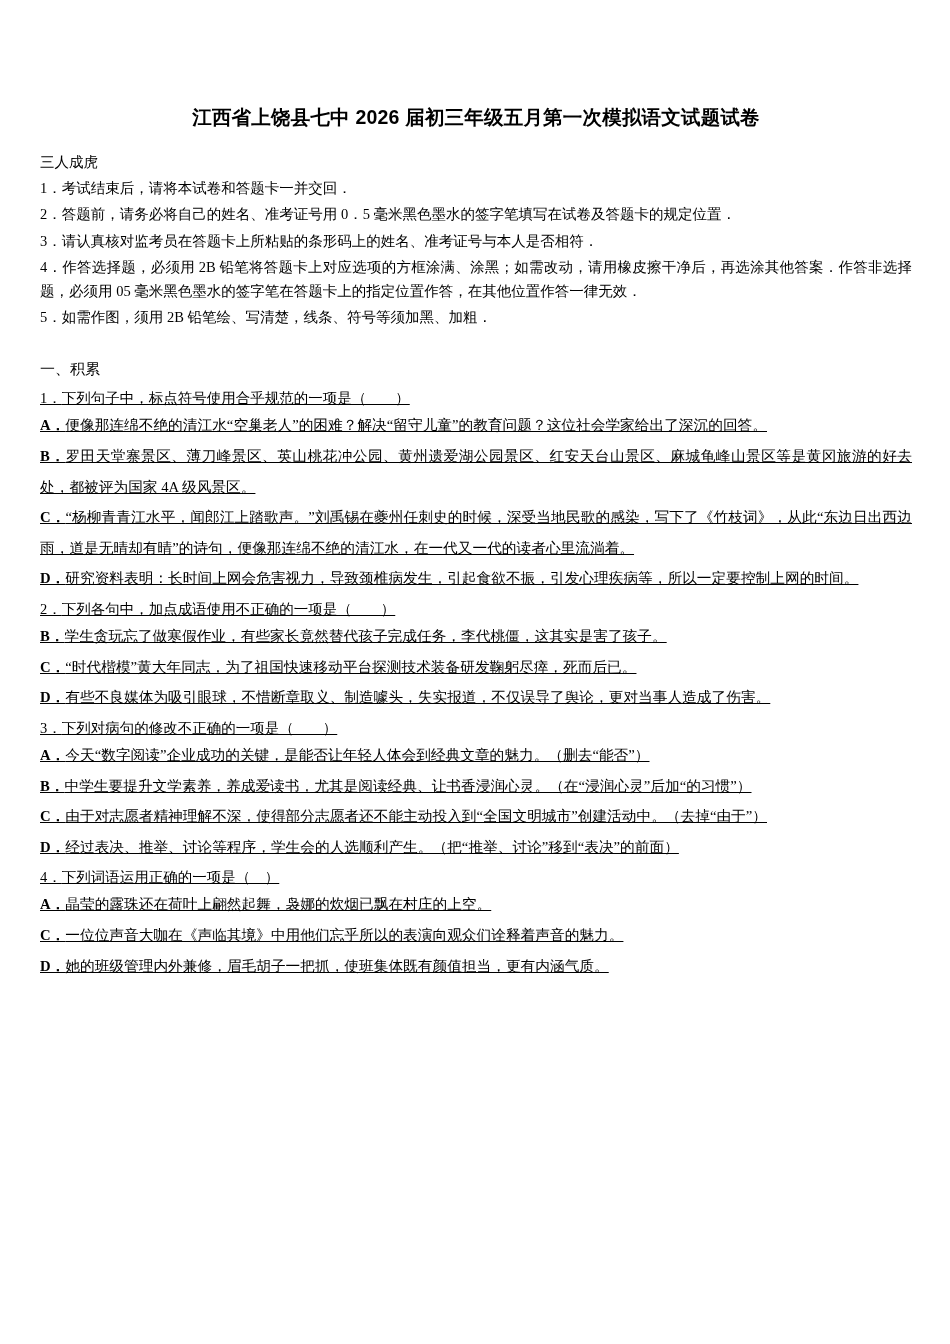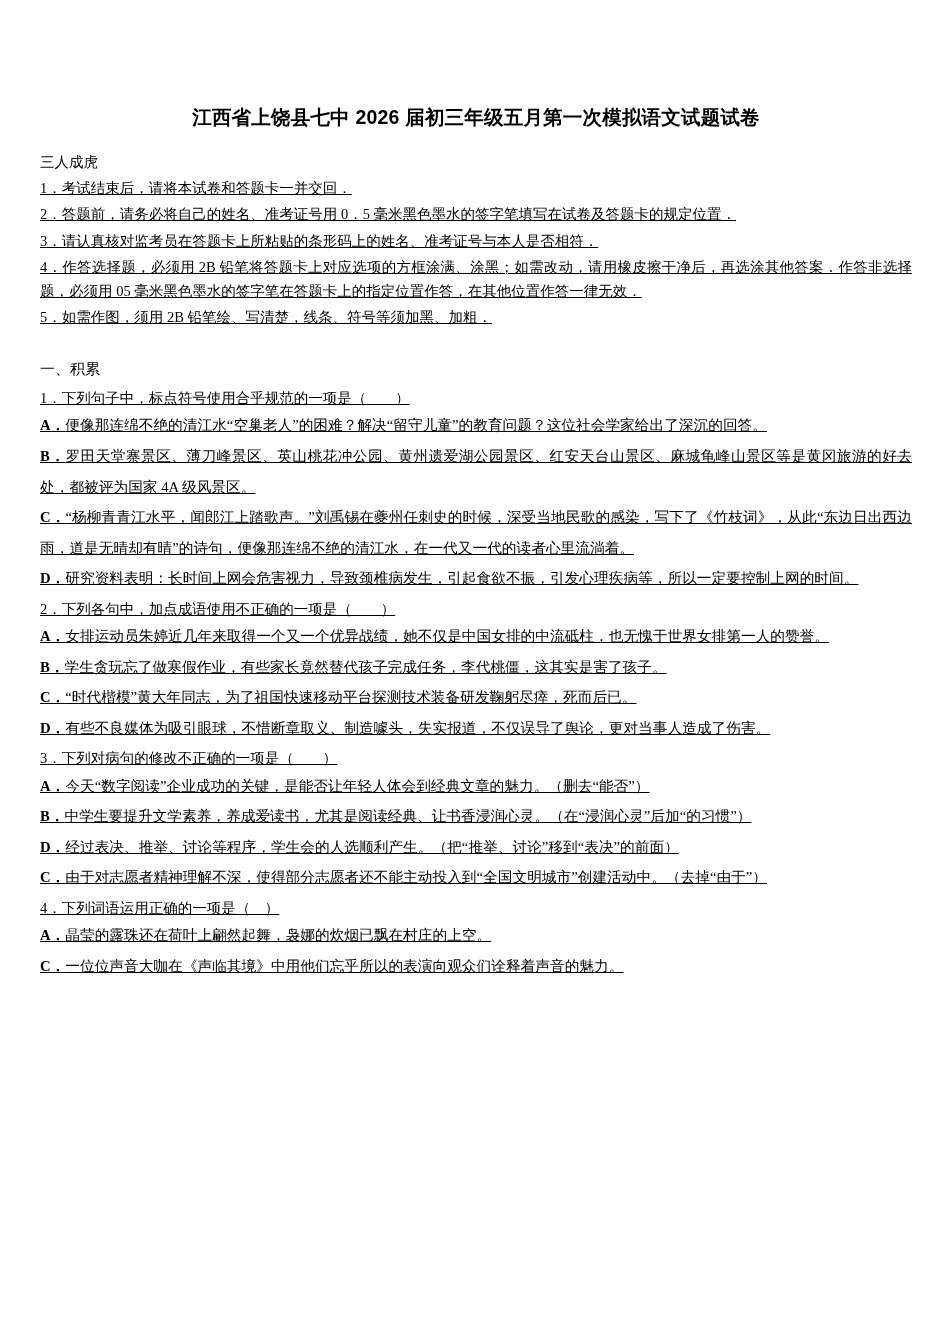--- a/index.html
+++ b/index.html
@@ -46,21 +46,20 @@
     padding-top: 21px;
     line-height: 1.55;
   }
   .notice-item {
     font-size: 14.5px;
     line-height: 1.62;
     margin: 0;
     padding-top: 3px;
     text-align: justify;
     text-justify: inter-character;
-    text-decoration: underline;
   }
 
   
   .section-head {
     font-size: 15px;
     font-weight: normal;
     margin: 0;
     padding-top: 28px;
     line-height: 1.5;
   }
@@ -123,32 +122,31 @@
       <div class="question">
         <p class="q-stem"><span class="q-num">1．</span><span>下列句子中，标点符号使用合乎规范的一项是（　　）</span></p>
         <p class="option"><span class="opt-letter">A．</span><span>便像那连绵不绝的清江水“空巢老人”的困难？解决“留守儿童”的教育问题？这位社会学家给出了深沉的回答。</span></p>
         <p class="option"><span class="opt-letter">B．</span><span>罗田天堂寨景区、薄刀峰景区、英山桃花冲公园、黄州遗爱湖公园景区、红安天台山景区、麻城龟峰山景区等是黄冈旅游的好去处，都被评为国家 4A 级风景区。</span></p>
         <p class="option"><span class="opt-letter">C．</span><span>“杨柳青青江水平，闻郎江上踏歌声。”刘禹锡在夔州任刺史的时候，深受当地民歌的感染，写下了《竹枝词》，从此“东边日出西边雨，道是无晴却有晴”的诗句，便像那连绵不绝的清江水，在一代又一代的读者心里流淌着。</span></p>
         <p class="option"><span class="opt-letter">D．</span><span>研究资料表明：长时间上网会危害视力，导致颈椎病发生，引起食欲不振，引发心理疾病等，所以一定要控制上网的时间。</span></p>
       </div>
 
       <div class="question q-block-gap">
         <p class="q-stem"><span class="q-num">2．</span><span>下列各句中，加点成语使用不正确的一项是（　　）</span></p>
-        <p class="option"><span class="opt-letter">A．</span><span>女排运动员朱婷近几年来取得一个又一个优异战绩，她不仅是中国女排的中流砥柱，也无愧于世界女排第一人的赞誉。</span></p>
         <p class="option"><span class="opt-letter">B．</span><span>学生贪玩忘了做寒假作业，有些家长竟然替代孩子完成任务，李代桃僵，这其实是害了孩子。</span></p>
         <p class="option"><span class="opt-letter">C．</span><span>“时代楷模”黄大年同志，为了祖国快速移动平台探测技术装备研发鞠躬尽瘁，死而后已。</span></p>
         <p class="option"><span class="opt-letter">D．</span><span>有些不良媒体为吸引眼球，不惜断章取义、制造噱头，失实报道，不仅误导了舆论，更对当事人造成了伤害。</span></p>
       </div>
 
       <div class="question q-block-gap">
         <p class="q-stem"><span class="q-num">3．</span><span>下列对病句的修改不正确的一项是（　　）</span></p>
         <p class="option"><span class="opt-letter">A．</span><span>今天“数字阅读”企业成功的关键，是能否让年轻人体会到经典文章的魅力。（删去“能否”）</span></p>
         <p class="option"><span class="opt-letter">B．</span><span>中学生要提升文学素养，养成爱读书，尤其是阅读经典、让书香浸润心灵。（在“浸润心灵”后加“的习惯”）</span></p>
+        <p class="option"><span class="opt-letter">C．</span><span>由于对志愿者精神理解不深，使得部分志愿者还不能主动投入到“全国文明城市”创建活动中。（去掉“由于”）</span></p>
         <p class="option"><span class="opt-letter">D．</span><span>经过表决、推举、讨论等程序，学生会的人选顺利产生。（把“推举、讨论”移到“表决”的前面）</span></p>
-        <p class="option"><span class="opt-letter">C．</span><span>由于对志愿者精神理解不深，使得部分志愿者还不能主动投入到“全国文明城市”创建活动中。（去掉“由于”）</span></p>
       </div>
 
       <div class="question q-block-gap">
         <p class="q-stem"><span class="q-num">4．</span><span>下列词语运用正确的一项是（　）</span></p>
         <p class="option"><span class="opt-letter">A．</span><span>晶莹的露珠还在荷叶上翩然起舞，袅娜的炊烟已飘在村庄的上空。</span></p>
         <p class="option"><span class="opt-letter">C．</span><span>一位位声音大咖在《声临其境》中用他们忘乎所以的表演向观众们诠释着声音的魅力。</span></p>
         <p class="option"><span class="opt-letter">D．</span><span>她的班级管理内外兼修，眉毛胡子一把抓，使班集体既有颜值担当，更有内涵气质。</span></p>
       </div>
 
     </div>

